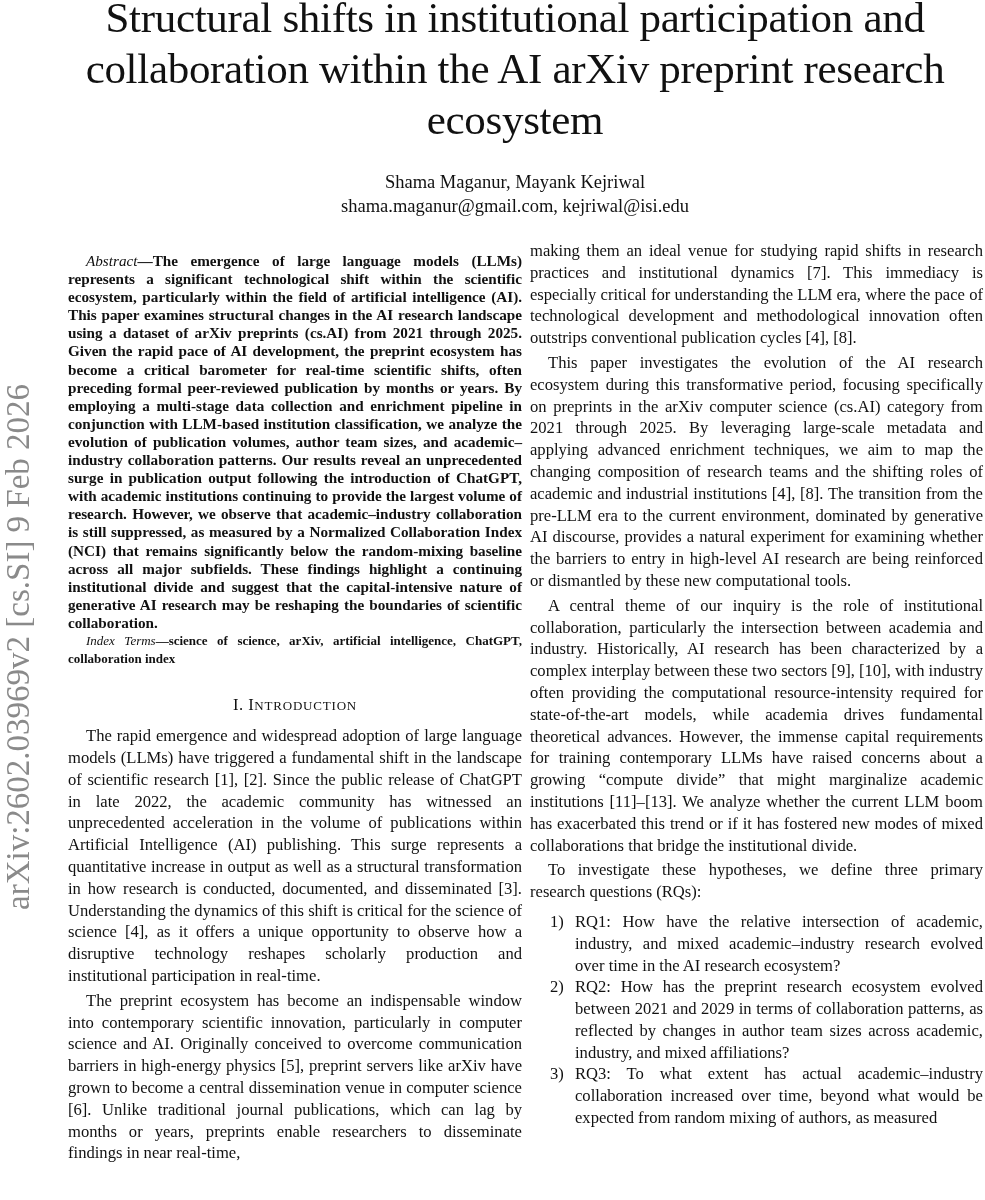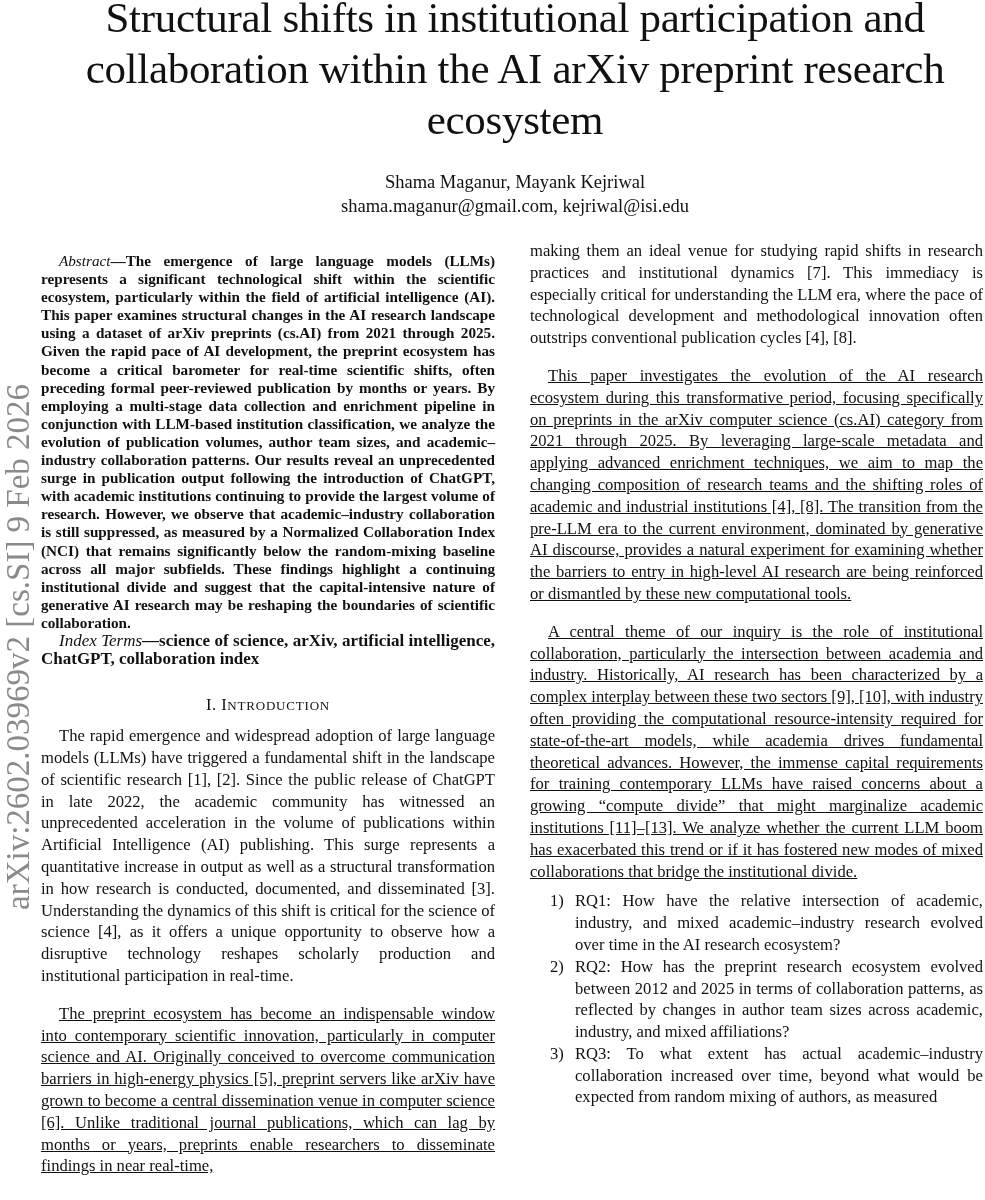--- a/index.html
+++ b/index.html
@@ -17,29 +17,29 @@
     position: absolute; left: 40px; width: 950px; top: 170px;
     text-align: center; font-size: 18.5px; line-height: 24px;
   }
   .stamp {
     position: absolute; left: 2px; top: 910px;
     transform-origin: 0 0; transform: rotate(-90deg);
     font-size: 33px; color: #8a8a8a; white-space: nowrap; line-height: 32px;
     width: 600px;
   }
   .col { position: absolute; top: 252px; font-size: 16.6px; }
-  .col.left { left: 41px; width: 454px; }
+  .col.left { left: 68px; width: 454px; }
   .col.right { left: 530px; width: 453px; top: 240px; }
   .abstract { font-weight: bold; line-height: 18.1px; text-align: justify; margin: 0; font-size: 15.2px; text-indent: 18px; hyphens: manual; }
   .abstract .lbl, .index .lbl { font-style: italic; font-weight: normal; }
-  .index { font-weight: bold; line-height: 18.1px; text-align: justify; margin: 0; font-size: 17px; text-indent: 18px; }
+  .index { font-weight: bold; line-height: 18.1px; text-align: justify; margin: 0; font-size: 13px; text-indent: 18px; }
   .sec-head { text-align: center; font-size: 16.6px; margin: 26px 0 8px 0; letter-spacing: 0.5px; line-height: 22px; }
   .sec-head .sc { font-size: 13px; letter-spacing: 0.8px; }
   p.body { margin: 0; line-height: 21.8px; text-align: justify; text-indent: 18px; }
-  p.body + p.body { margin-top: 16px; text-decoration: underline; }
+  p.body + p.body { margin-top: 3px; }
   p.noind { text-indent: 0; }
   ol.rq { list-style: none; margin: 8px 0 0 0; padding: 0; }
   ol.rq li { position: relative; padding-left: 45px; line-height: 21.8px; text-align: justify; }
   ol.rq li + li { margin-top: 0; }
   ol.rq .num { position: absolute; left: 20px; top: 0; }
   ol.rq b { font-weight: normal; }
 </style>
 </head>
 <body>
 
@@ -59,18 +59,19 @@
   <div class="sec-head"><span>I. </span><span>I</span><span class="sc">NTRODUCTION</span></div>
 
   <p class="body">The rapid emergence and widespread adoption of large language models (LLMs) have triggered a fundamental shift in the landscape of scientific research [1], [2]. Since the public release of ChatGPT in late 2022, the academic community has witnessed an unprecedented acceleration in the volume of publications within Artificial Intelligence (AI) publishing. This surge represents a quantitative increase in output as well as a structural transformation in how research is conducted, docu­mented, and disseminated [3]. Understanding the dynamics of this shift is critical for the science of science [4], as it offers a unique opportunity to observe how a disruptive technology reshapes scholarly production and institutional participation in real-time.</p>
   <p class="body">The preprint ecosystem has become an indispensable win­dow into contemporary scientific innovation, particularly in computer science and AI. Originally conceived to overcome communication barriers in high-energy physics [5], preprint servers like arXiv have grown to become a central dissemina­tion venue in computer science [6]. Unlike traditional journal publications, which can lag by months or years, preprints enable researchers to disseminate findings in near real-time,</p>
 </div>
 
 <div class="col right">
   <p class="body noind">making them an ideal venue for studying rapid shifts in research practices and institutional dynamics [7]. This immedi­acy is especially critical for understanding the LLM era, where the pace of technological development and methodological innovation often outstrips conventional publication cycles [4], [8].</p>
   <p class="body">This paper investigates the evolution of the AI research ecosystem during this transformative period, focusing specif­ically on preprints in the arXiv computer science (cs.AI) category from 2021 through 2025. By leveraging large-scale metadata and applying advanced enrichment techniques, we aim to map the changing composition of research teams and the shifting roles of academic and industrial institutions [4], [8]. The transition from the pre-LLM era to the current environment, dominated by generative AI discourse, provides a natural experiment for examining whether the barriers to entry in high-level AI research are being reinforced or dismantled by these new computational tools.</p>
   <p class="body">A central theme of our inquiry is the role of institutional collaboration, particularly the intersection between academia and industry. Historically, AI research has been characterized by a complex interplay between these two sectors [9], [10], with industry often providing the computational resource-intensity required for state-of-the-art models, while academia drives fundamental theoretical advances. However, the im­mense capital requirements for training contemporary LLMs have raised concerns about a growing “compute divide” that might marginalize academic institutions [11]–[13]. We analyze whether the current LLM boom has exacerbated this trend or if it has fostered new modes of mixed collaborations that bridge the institutional divide.</p>
+  <p class="body">To investigate these hypotheses, we define three primary research questions (RQs):</p>
   <ol class="rq">
     <li><span class="num">1)</span><b>RQ1:</b><span> How have the relative intersection of academic, industry, and mixed academic–industry research evolved over time in the AI research ecosystem?</span></li>
-    <li><span class="num">2)</span><b>RQ2:</b><span> How has the preprint research ecosystem evolved between 2012 and 2025 in terms of collaboration pat­terns, as reflected by changes in author team sizes across academic, industry, and mixed affiliations?</span></li>
+    <li><span class="num">2)</span><b>RQ2:</b><span> How has the preprint research ecosystem evolved between 2021 and 2029 in terms of collaboration pat­terns, as reflected by changes in author team sizes across academic, industry, and mixed affiliations?</span></li>
     <li><span class="num">3)</span><b>RQ3:</b><span> To what extent has actual academic–industry collaboration increased over time, beyond what would be expected from random mixing of authors, as measured</span></li>
   </ol>
 </div>
 
 </body></html>

